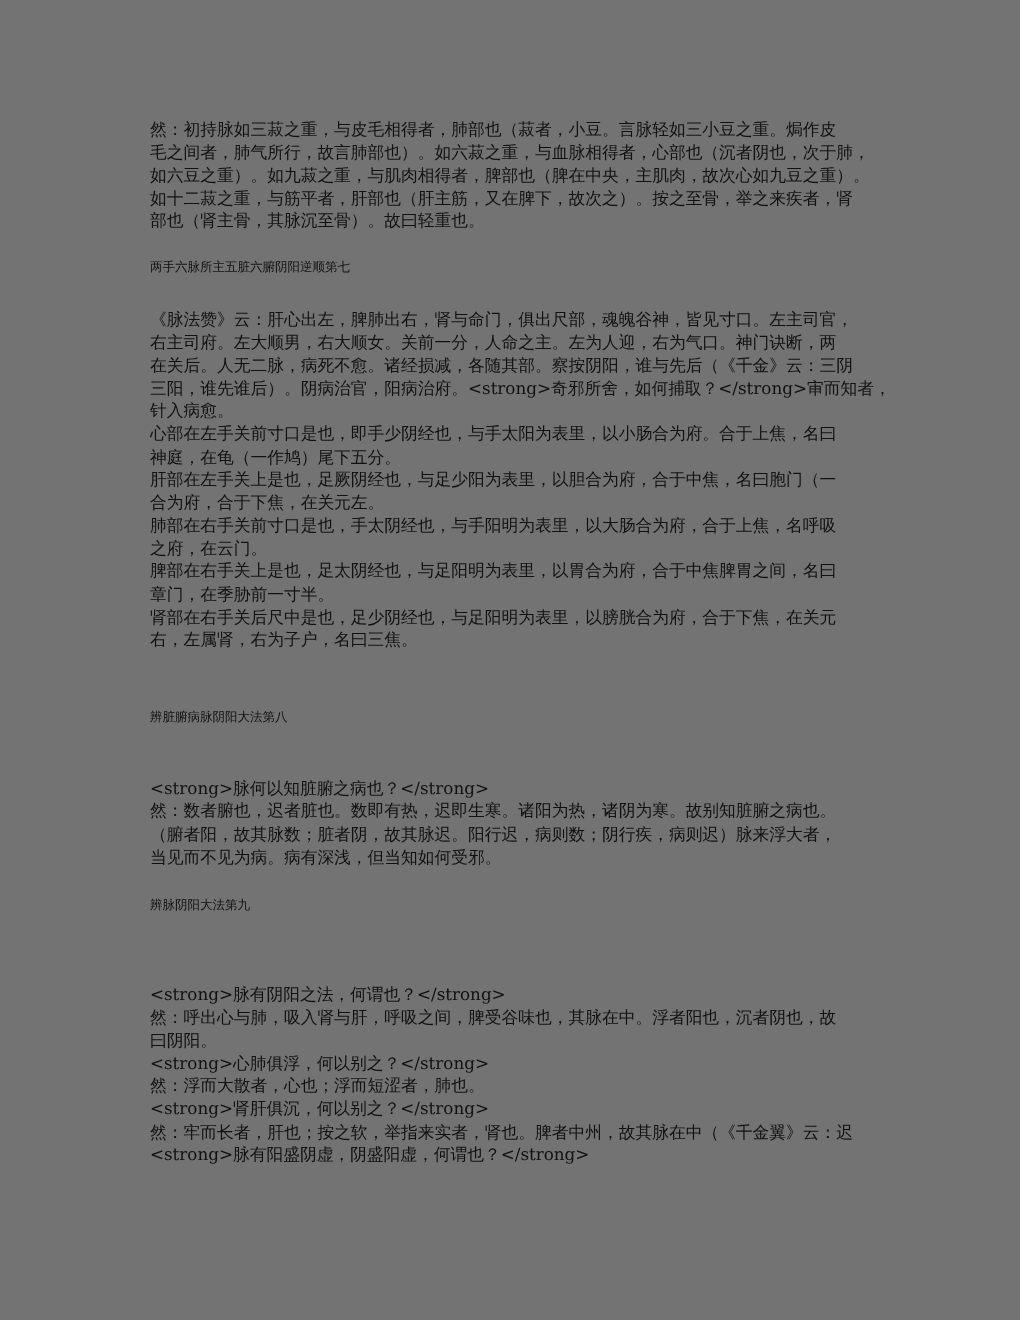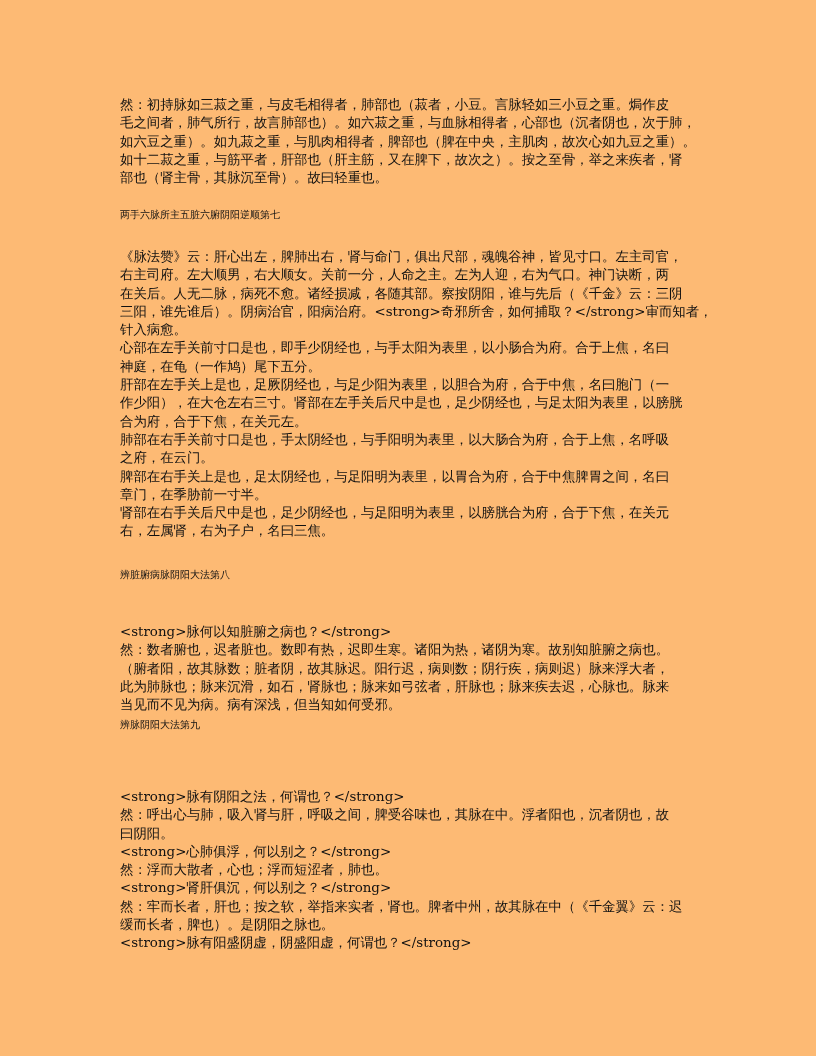--- a/index.html
+++ b/index.html
@@ -1,18 +1,18 @@
 <!DOCTYPE html>
 <html><head>
 <meta charset="utf-8">
 <style>
   html, body { margin: 0; padding: 0; background: #ffffff; }
   body { width: 816px; height: 1056px; position: relative; overflow: hidden;
          font-family: "DejaVu Serif", "Liberation Serif", serif; color: #111; }
-  .page { position: absolute; left: 0; top: 0; width: 816px; height: 1056px; background: #fdba74; }
+  .page { position: absolute; left: 0; top: 0; width: 816px; height: 1056px; background: #737373; }
   .block { position: absolute; left: 120px; width: 580px; }
   .line { display: block; height: 18.3px; line-height: 18.3px; font-size: 13.4px;
           white-space: nowrap; letter-spacing: 0; }
   .heading .line { font-size: 10px; }
 </style>
 </head>
 <body>
 
 <div class="page">
 
@@ -30,51 +30,48 @@
 
   <div class="block paragraph" style="top:248px">
     <span class="line">《脉法赞》云：肝心出左，脾肺出右，肾与命门，俱出尺部，魂魄谷神，皆见寸口。左主司官，</span>
     <span class="line">右主司府。左大顺男，右大顺女。关前一分，人命之主。左为人迎，右为气口。神门诀断，两</span>
     <span class="line">在关后。人无二脉，病死不愈。诸经损减，各随其部。察按阴阳，谁与先后（《千金》云：三阴</span>
     <span class="line">三阳，谁先谁后）。阴病治官，阳病治府。&lt;strong&gt;奇邪所舍，如何捕取？&lt;/strong&gt;审而知者，</span>
     <span class="line">针入病愈。</span>
     <span class="line">心部在左手关前寸口是也，即手少阴经也，与手太阳为表里，以小肠合为府。合于上焦，名曰</span>
     <span class="line">神庭，在龟（一作鸠）尾下五分。</span>
     <span class="line">肝部在左手关上是也，足厥阴经也，与足少阳为表里，以胆合为府，合于中焦，名曰胞门（一</span>
-    <span class="line">作少阳），在大仓左右三寸。肾部在左手关后尺中是也，足少阴经也，与足太阳为表里，以膀胱</span>
     <span class="line">合为府，合于下焦，在关元左。</span>
     <span class="line">肺部在右手关前寸口是也，手太阴经也，与手阳明为表里，以大肠合为府，合于上焦，名呼吸</span>
     <span class="line">之府，在云门。</span>
     <span class="line">脾部在右手关上是也，足太阴经也，与足阳明为表里，以胃合为府，合于中焦脾胃之间，名曰</span>
     <span class="line">章门，在季胁前一寸半。</span>
     <span class="line">肾部在右手关后尺中是也，足少阴经也，与足阳明为表里，以膀胱合为府，合于下焦，在关元</span>
     <span class="line">右，左属肾，右为子户，名曰三焦。</span>
   </div>
 
   <div class="block heading" style="top:566px">
     <span class="line">辨脏腑病脉阴阳大法第八</span>
   </div>
 
   <div class="block paragraph" style="top:623px">
     <span class="line">&lt;strong&gt;脉何以知脏腑之病也？&lt;/strong&gt;</span>
     <span class="line">然：数者腑也，迟者脏也。数即有热，迟即生寒。诸阳为热，诸阴为寒。故别知脏腑之病也。</span>
     <span class="line">（腑者阳，故其脉数；脏者阴，故其脉迟。阳行迟，病则数；阴行疾，病则迟）脉来浮大者，</span>
-    <span class="line">此为肺脉也；脉来沉滑，如石，肾脉也；脉来如弓弦者，肝脉也；脉来疾去迟，心脉也。脉来</span>
     <span class="line">当见而不见为病。病有深浅，但当知如何受邪。</span>
   </div>
 
   <div class="block heading" style="top:716px">
     <span class="line">辨脉阴阳大法第九</span>
   </div>
 
   <div class="block paragraph" style="top:788px">
     <span class="line">&lt;strong&gt;脉有阴阳之法，何谓也？&lt;/strong&gt;</span>
     <span class="line">然：呼出心与肺，吸入肾与肝，呼吸之间，脾受谷味也，其脉在中。浮者阳也，沉者阴也，故</span>
     <span class="line">曰阴阳。</span>
     <span class="line">&lt;strong&gt;心肺俱浮，何以别之？&lt;/strong&gt;</span>
     <span class="line">然：浮而大散者，心也；浮而短涩者，肺也。</span>
     <span class="line">&lt;strong&gt;肾肝俱沉，何以别之？&lt;/strong&gt;</span>
     <span class="line">然：牢而长者，肝也；按之软，举指来实者，肾也。脾者中州，故其脉在中（《千金翼》云：迟</span>
-    <span class="line">缓而长者，脾也）。是阴阳之脉也。</span>
     <span class="line">&lt;strong&gt;脉有阳盛阴虚，阴盛阳虚，何谓也？&lt;/strong&gt;</span>
   </div>
 
 </div>
 
 </body></html>

